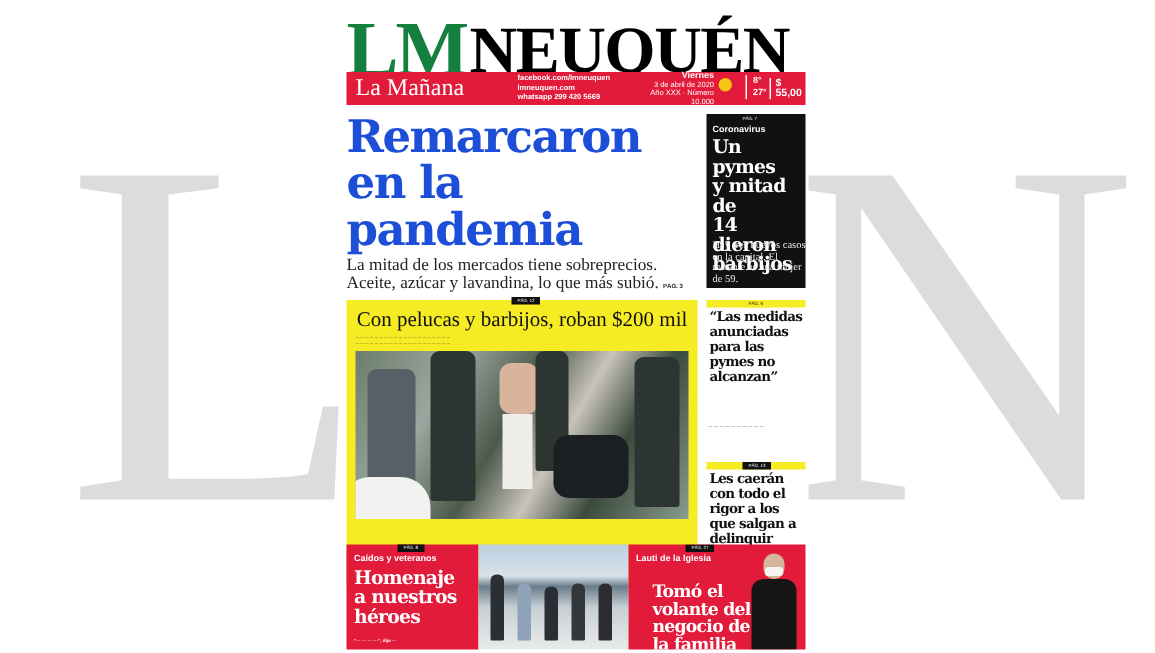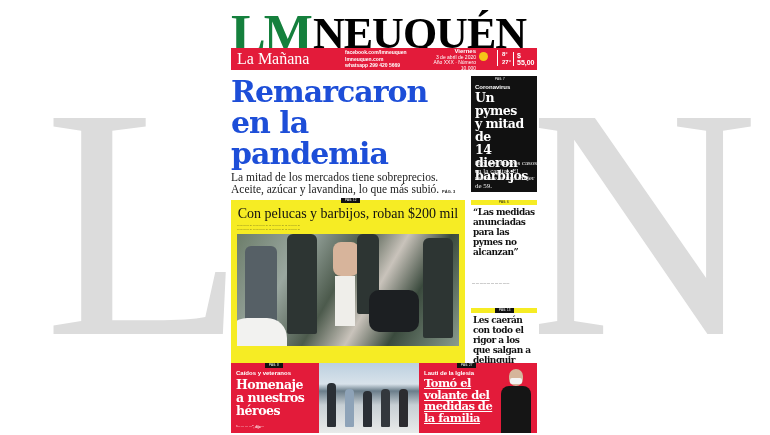--- a/index.html
+++ b/index.html
@@ -53,21 +53,21 @@
   .heroes{position:absolute;left:2px;top:351px;width:88px;height:70px;background:#e31b3a;color:#fff;}
   .heroes .pagetag{left:34px;top:0;}
   .heroes .kick{position:absolute;left:5px;top:7px;font-family:"Liberation Sans",sans-serif;font-weight:bold;font-size:6px;}
   .heroes h3{position:absolute;left:5px;top:15px;margin:0;font-family:"DejaVu Serif",serif;font-weight:bold;font-size:12.5px;line-height:13px;letter-spacing:-0.5px;}
   .heroes .cap{position:absolute;left:5px;top:62px;font-size:3px;font-family:"Liberation Sans",sans-serif;font-weight:bold;}
   .veterans-photo{position:absolute;left:90px;top:351px;width:100px;height:70px;background:linear-gradient(180deg,#bcd0e0 0%,#d8e2ea 30%,#6a7d8a 40%,#c7cfd4 60%,#e9ebea 100%);overflow:hidden;}
   .veterans-photo .p{position:absolute;bottom:6px;width:9px;height:38px;background:#2a2f35;border-radius:4px 4px 1px 1px;}
   .lauti{position:absolute;left:190px;top:351px;width:118px;height:70px;background:#e31b3a;color:#fff;overflow:hidden;}
   .lauti .pagetag{left:38px;top:0;}
   .lauti .kick{position:absolute;left:5px;top:7px;font-family:"Liberation Sans",sans-serif;font-weight:bold;font-size:6px;}
-  .lauti h3{position:absolute;left:5px;top:15px;margin:0;font-family:"DejaVu Serif",serif;font-weight:bold;font-size:11.5px;line-height:11.5px;letter-spacing:-0.5px;text-decoration:underline;}
+  .lauti h3{position:absolute;left:5px;top:15px;margin:11px;font-family:"DejaVu Serif",serif;font-weight:bold;font-size:11.5px;line-height:11.5px;letter-spacing:-0.5px;}
   .lauti .man{position:absolute;left:80px;top:6px;width:34px;height:64px;}
   .lauti .man .head{position:absolute;left:10px;top:0;width:14px;height:17px;border-radius:7px;background:#d5b59b;}
   .lauti .man .mask{position:absolute;left:11px;top:9px;width:12px;height:6px;background:#f4f4f4;border-radius:2px;}
   .lauti .man .body{position:absolute;left:2px;top:17px;width:30px;height:47px;background:#151515;border-radius:8px 8px 0 0;}
 </style>
 </head>
 <body>
 
 <div class="wm wm-l">L</div>
 <div class="wm wm-m">M</div>
@@ -174,21 +174,21 @@
     <div class="p" style="left:62px;background:#33383d;"></div>
     <div class="p" style="left:80px;background:#2c2c30;"></div>
   </div>
 
   <div class="lauti">
     <span class="pagetag">PÁG. 27</span>
     <div class="kick">Lauti de la Iglesia</div>
     <h3>
       <div>Tomó el</div>
       <div>volante del</div>
-      <div>medidas de</div>
+      <div>negocio de</div>
       <div>la familia</div>
     </h3>
     <div class="man">
       <div class="body"></div>
       <div class="head"></div>
       <div class="mask"></div>
     </div>
   </div>
 
 </div>

